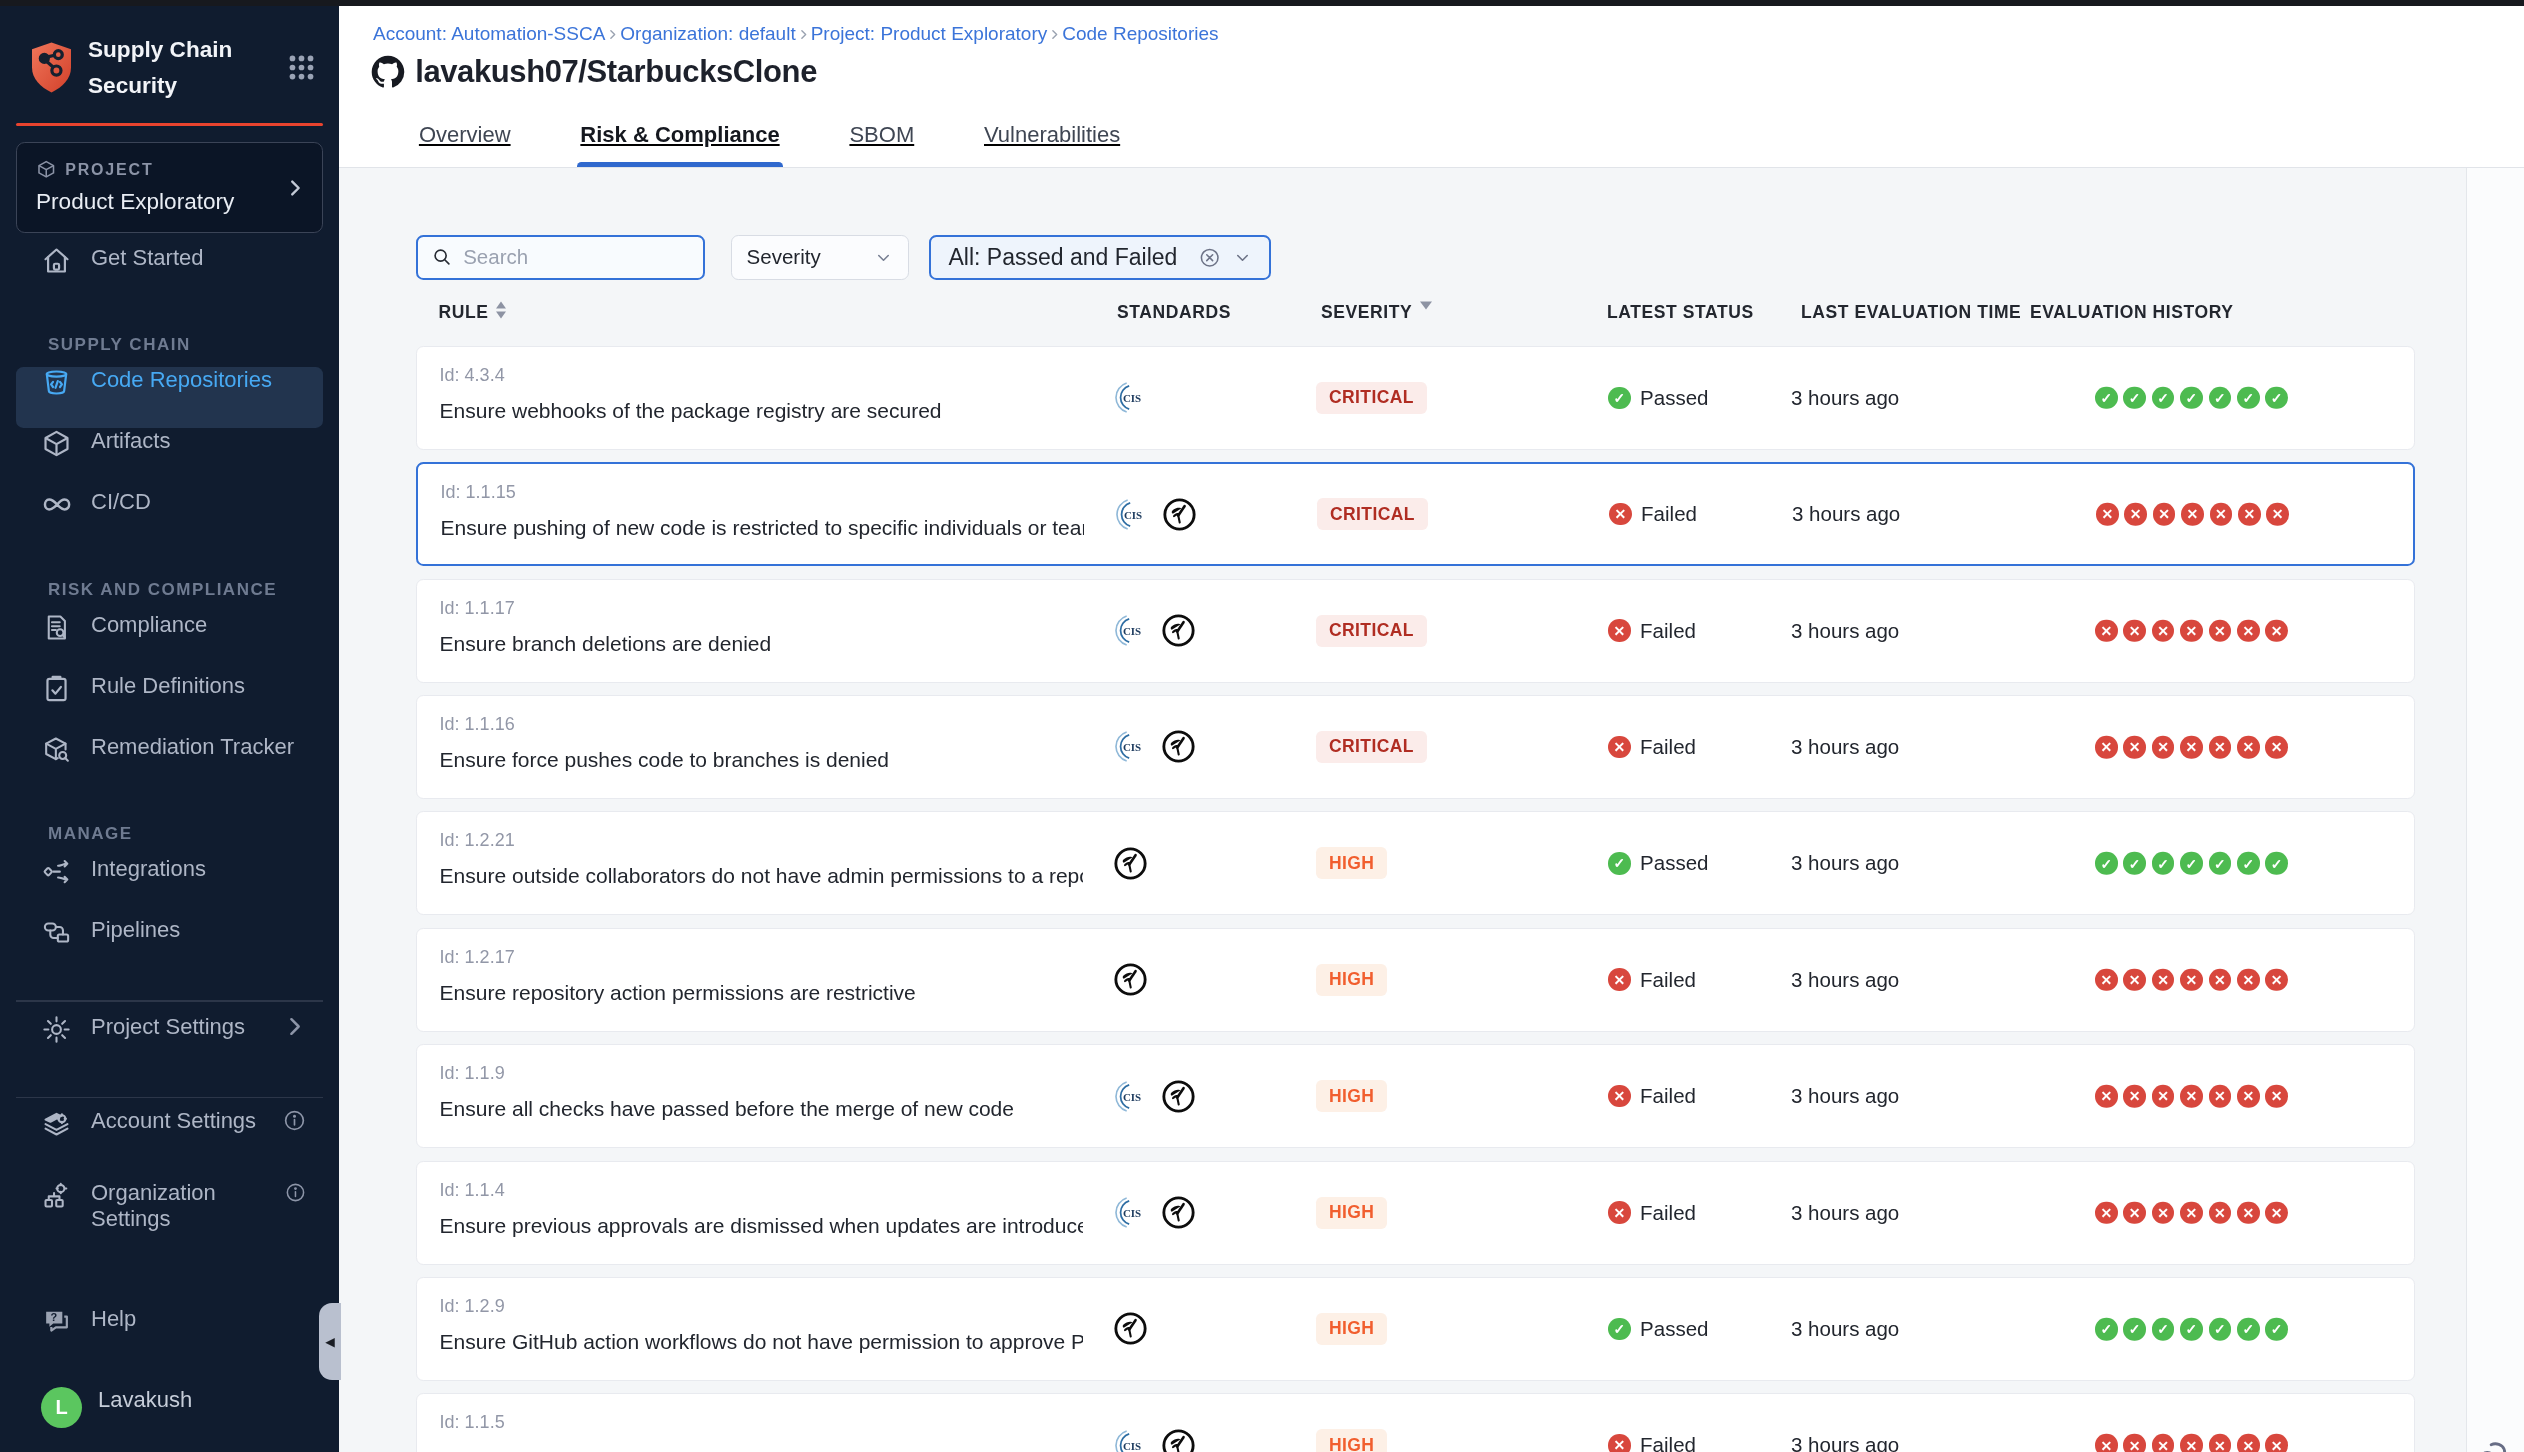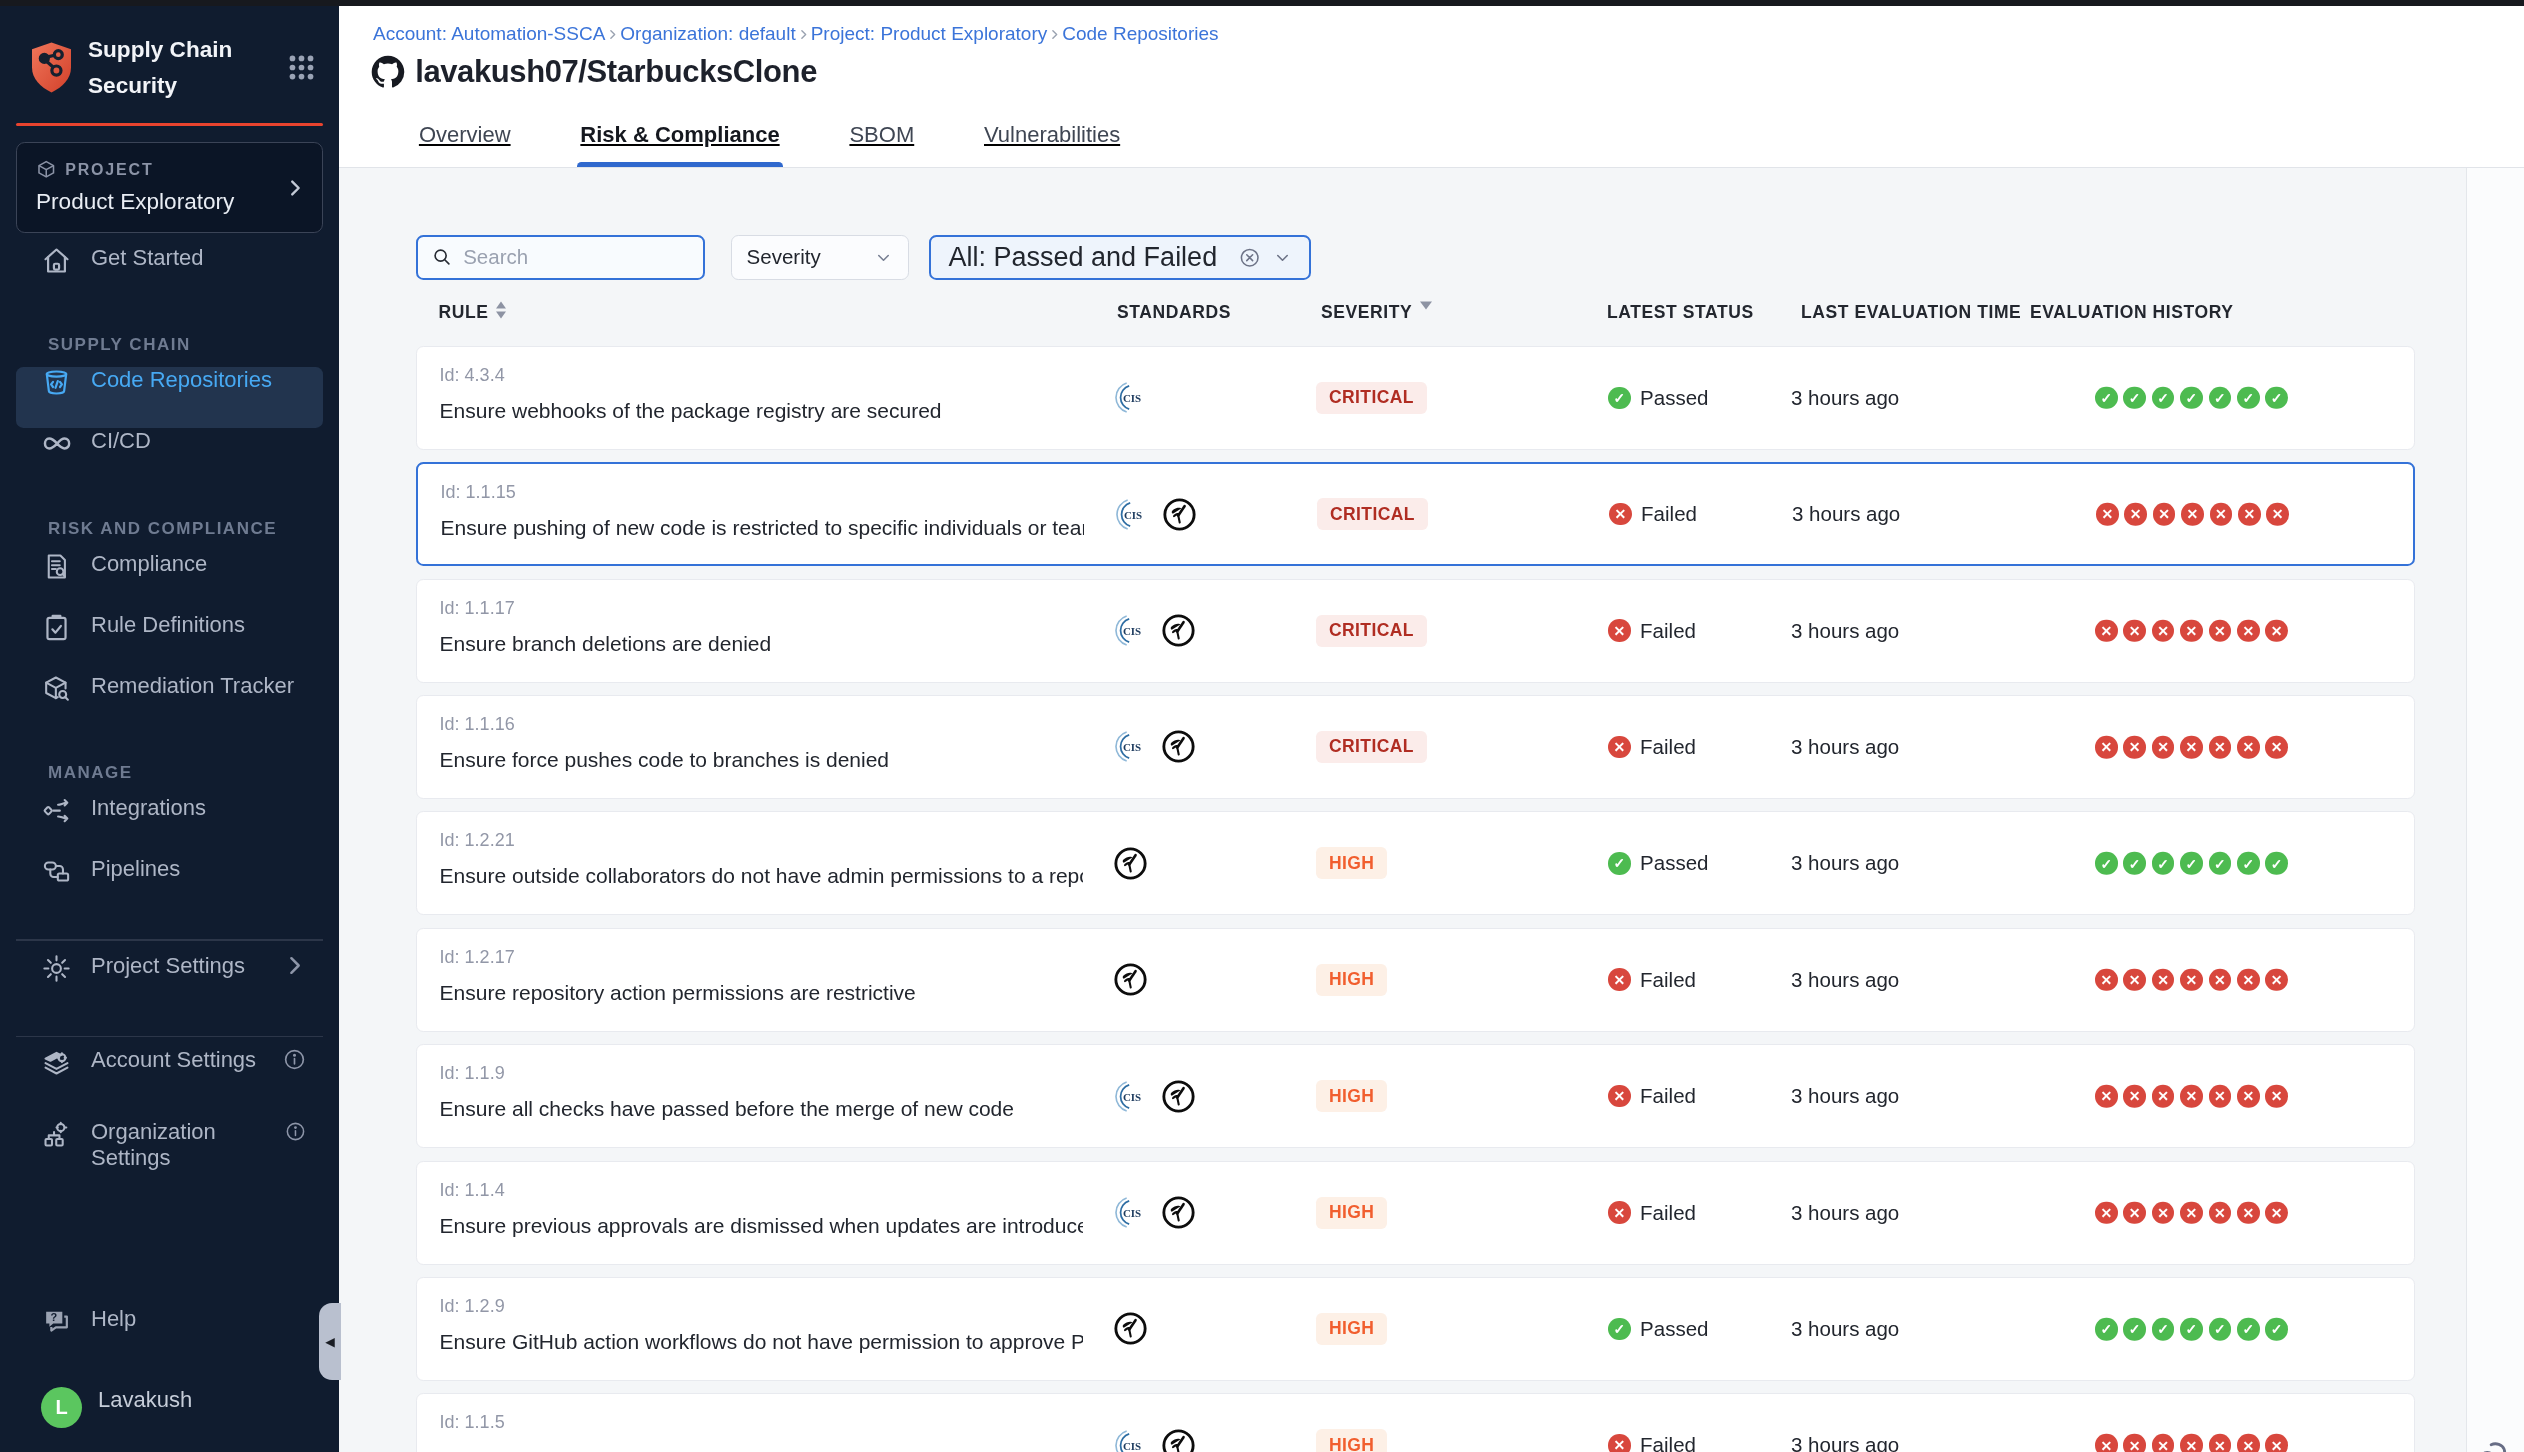--- a/index.html
+++ b/index.html
@@ -67,21 +67,21 @@
   .search-box .icon { width:22px; height:22px; color:#272b33; margin-right:10.2px; flex:0 0 22px; }
   .search-box input { border:none; outline:none; background:transparent; font-size:20.5px; color:#272b33; width:100%;
     font-family:"Liberation Sans", sans-serif; }
   .search-box input::placeholder { color:#9aa1b0; }
   .select-box { margin-left:26px; width:178px; height:45px; border:1.5px solid #d8dce4; border-radius:7.3px;
     background:#fbfcfe; display:flex; align-items:center; padding:0 14.6px; cursor:pointer; }
   .select-box .label { font-size:20.5px; color:#22262e; }
   .select-box .chev { margin-left:auto; width:19px; height:19px; color:#787f93; }
   .pill-filter { margin-left:20px; height:45px; border:2.2px solid #3472d8; border-radius:7.3px; background:#eef4fc;
     display:flex; align-items:center; padding:0 17.5px; cursor:pointer; }
-  .pill-filter .label { font-size:27px; color:#22262e; }
+  .pill-filter .label { font-size:23px; color:#22262e; }
   .pill-filter .clear { width:23.4px; height:23.4px; color:#6d7387; margin-left:20.5px; cursor:pointer; }
   .pill-filter .chev { width:19px; height:19px; color:#6d7387; margin-left:11.7px; }
 
   .thead { position:relative; height:32px; margin-top:16px; width:1999px; }
   .th { position:absolute; top:50%; transform:translateY(-50%); font-size:17.5px; font-weight:bold; color:#23272f;
     letter-spacing:0.6px; display:flex; align-items:flex-start; gap:7.3px; white-space:nowrap; }
   .th.c0 { left:22.6px; cursor:pointer; } .th.c1 { left:701px; } .th.c2 { left:905px; cursor:pointer; }
   .th.c3 { left:1191px; } .th.c4 { left:1385px; } .th.c5 { left:1614px; }
   .sort-ud { display:flex; flex-direction:column; gap:2.9px; }
   .sort-ud i { display:block; width:0; height:0; border-left:5.8px solid transparent; border-right:5.8px solid transparent; }
@@ -193,20 +193,29 @@
             <svg viewBox="0 0 24 24" fill="none" stroke="currentColor" stroke-width="1.7" stroke-linecap="round" stroke-linejoin="round">
               <path d="M4.5 5.5c0-1.1 3.4-2 7.5-2s7.5.9 7.5 2l-1.6 13.2c-.1 1-3 1.8-5.9 1.8s-5.8-.8-5.9-1.8z"></path>
               <path d="M4.5 5.5c0 1.1 3.4 2 7.5 2s7.5-.9 7.5-2"></path>
               <path d="M9.3 11.5 7.8 13.5l1.5 2M14.7 11.5l1.5 2-1.5 2M13 10.9l-1.8 5.2"></path>
             </svg>
           </span>
       <span>Code Repositories</span>
     </div>
     <div class="nav-item ">
       <span class="icon">
+            <svg viewBox="0 0 24 24" fill="none" stroke="currentColor" stroke-width="1.7" stroke-linejoin="round">
+              <path d="M12 3 20.5 7.75v8.5L12 21 3.5 16.25v-8.5z"></path>
+              <path d="M3.5 7.75 12 12.5l8.5-4.75M12 12.5V21"></path>
+            </svg>
+          </span>
+      <span>Artifacts</span>
+    </div>
+    <div class="nav-item ">
+      <span class="icon">
             <svg viewBox="0 0 24 24" fill="none" stroke="currentColor" stroke-width="1.9" stroke-linecap="round">
               <path d="M18.2 8.2c4.8 0 4.8 7.6 0 7.6-4.7 0-6.7-7.6-11.9-7.6-4.3 0-4.3 7.6 0 7.6 5.2 0 7.2-7.6 11.9-7.6z"></path>
             </svg>
           </span>
       <span>CI/CD</span>
     </div>
         <div class="nav-group-title">RISK AND COMPLIANCE</div>
     <div class="nav-item ">
       <span class="icon">
             <svg viewBox="0 0 24 24" fill="none" stroke="currentColor" stroke-width="1.6" stroke-linecap="round" stroke-linejoin="round">

